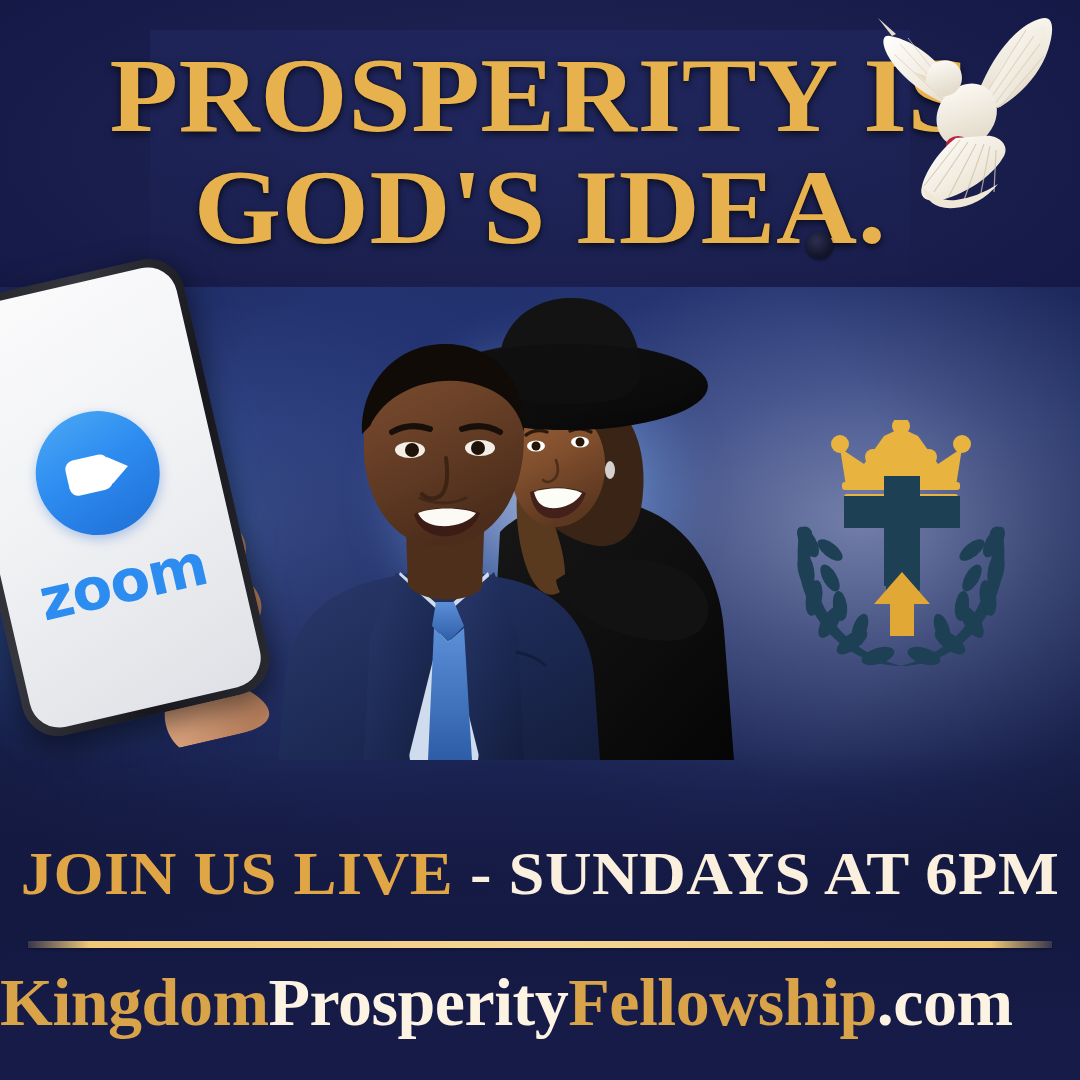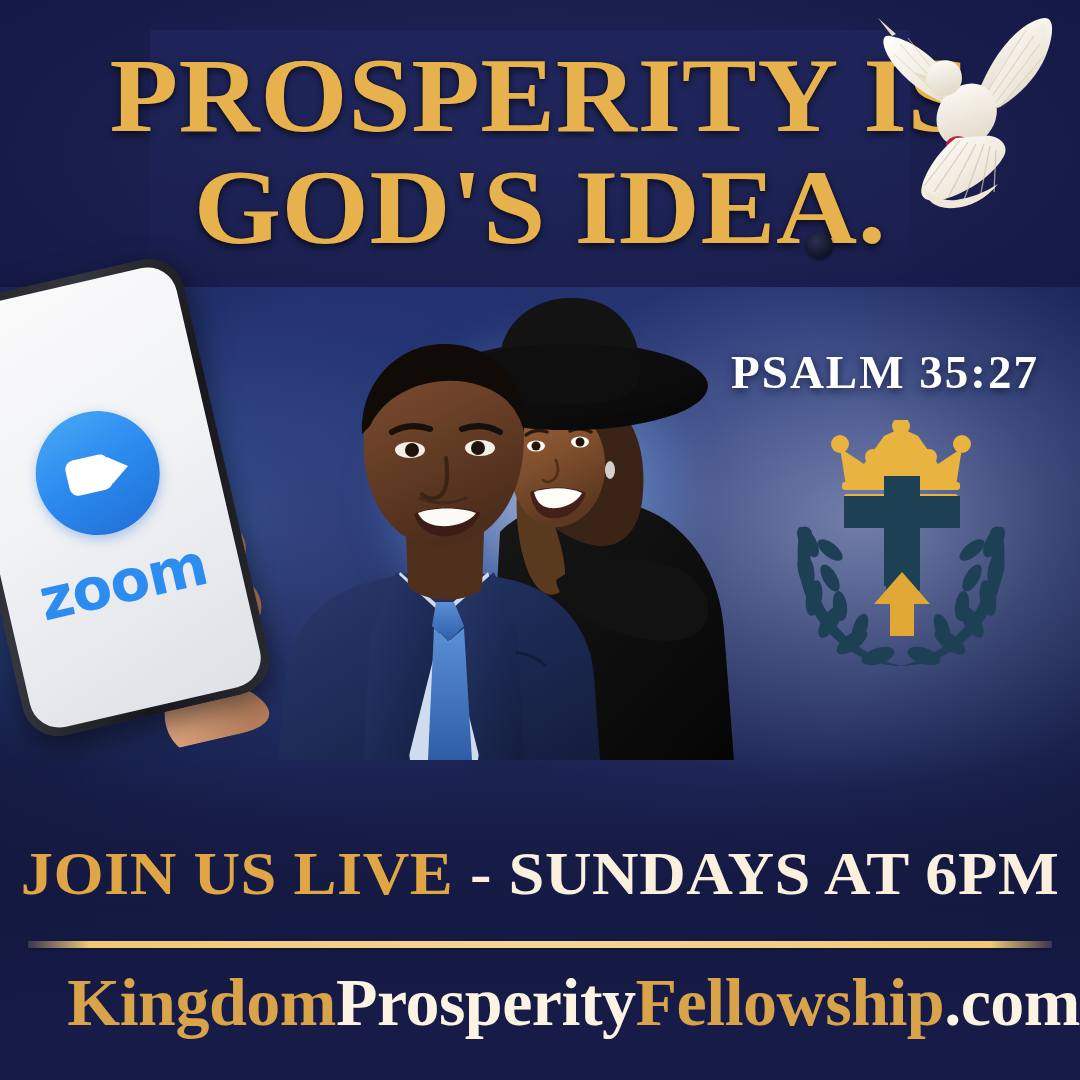--- a/index.html
+++ b/index.html
@@ -155,21 +155,21 @@
   .cta .gold{color:#e0a544;}
   .cta .cream{color:#fbf0de;}
 
   .divider{
     position:absolute;left:28px;top:941px;width:1024px;height:7px;z-index:8;
     background:linear-gradient(90deg, rgba(160,140,110,.25) 0%, #f0c876 6%, #f5d595 50%, #f0c876 94%, rgba(160,140,110,.25) 100%);
     box-shadow:0 1px 3px rgba(0,0,0,.35);
   }
 
   .url{
-    position:absolute;left:0;top:963px;width:1080px;text-align:right;
+    position:absolute;left:0;top:963px;width:1080px;text-align:left;
     font-size:68px;font-weight:700;white-space:nowrap;z-index:8;
     letter-spacing:-.5px;
   }
   .url .gold{color:#d9a34a;}
   .url .cream{color:#fdf3e2;}
 </style>
 </head>
 <body>
 
 <div id="flyer">
@@ -361,21 +361,20 @@
       <path d="M178 178 q4 30 -6 38 q-10 6 -18 -2" stroke="#3c2314" stroke-width="4" fill="none" stroke-linecap="round"></path>
       <path d="M152 218 q24 10 46 0" stroke="#3c2314" stroke-width="3" fill="none" stroke-linecap="round" opacity=".7"></path>
 
       <path d="M146 234 C162 226 196 226 212 233 C206 250 188 258 172 256 C158 254 149 246 146 234 Z" fill="#3b1d16"></path>
       <path d="M150 233 C164 227 194 227 208 233 C202 242 186 247 172 246 C160 245 153 240 150 233 Z" fill="#fbfaf4"></path>
 
       <path d="M248 372 q20 4 30 14" stroke="#0f1733" stroke-width="3" fill="none" opacity=".6"></path>
     </svg>
   </div>
 
-  <div class="psalm">PSALM 35:27</div>
 
   <div class="emblem">
     <svg width="246" height="250" viewBox="0 0 246 250">
 
       <g fill="#e8b43f">
         <path d="M68 66 L62 28 L86 44 L106 16 L123 8 L140 16 L160 44 L184 28 L178 66 Z"></path>
         <circle cx="62" cy="24" r="9"></circle>
         <circle cx="184" cy="24" r="9"></circle>
         <circle cx="95" cy="37" r="8"></circle>
         <circle cx="151" cy="37" r="8"></circle>

